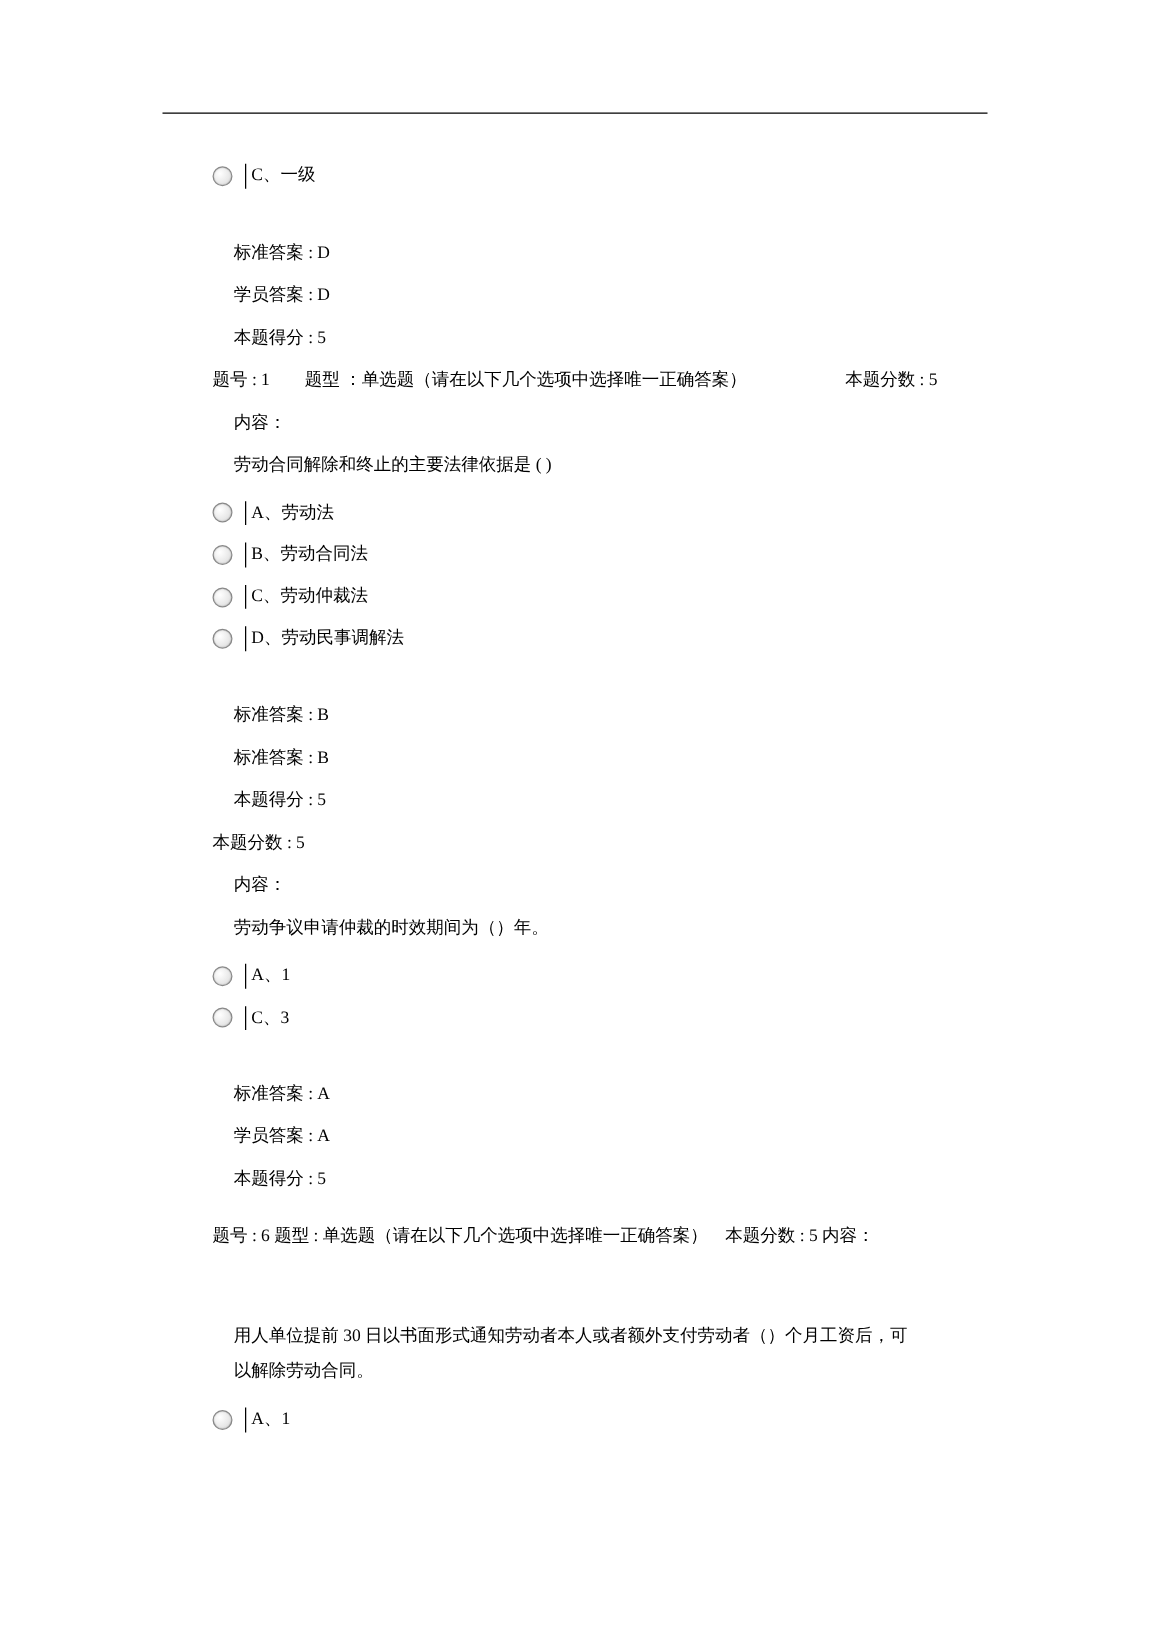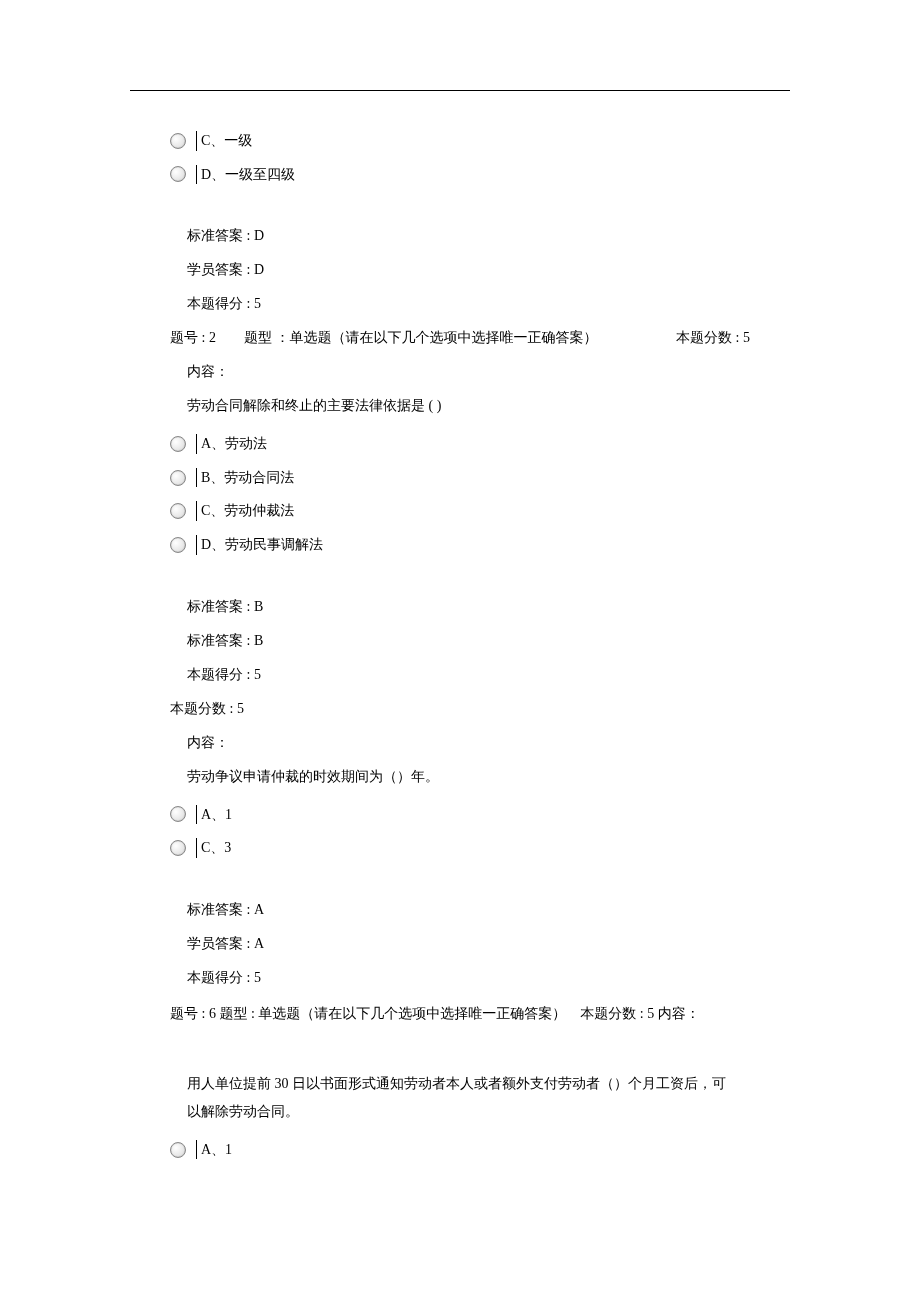--- a/index.html
+++ b/index.html
@@ -68,47 +68,43 @@
       white-space: nowrap;
       text-align: center;
     }
     .spacer {
       height: 18px;
     }
     .spacer-lg {
       height: 28px;
     }
     .q6-line {
-      margin: 8px 0;
+      margin: 18px 0;
       line-height: 2;
     }
   </style>
 </head>
 <body>
 
 <div class="page">
   <div class="top-rule"></div>
   <div class="content">
 
     <div class="option-row">
       <span class="radio-icon"></span>
       <span class="option-label">C、一级</span>
     </div>
-    <div class="option-row">
-      <span class="radio-icon"></span>
-      <span class="option-label">D、一级至四级</span>
-    </div>
 
     <div class="spacer"></div>
     <div class="text-line">标准答案 : D</div>
     <div class="text-line">学员答案 : D</div>
     <div class="text-line">本题得分 : 5</div>
 
     <div class="q-header">
-      <span class="q-header-left">题号 : 2　　题型 ：单选题（请在以下几个选项中选择唯一正确答案）</span>
+      <span class="q-header-left">题号 : 1　　题型 ：单选题（请在以下几个选项中选择唯一正确答案）</span>
       <span class="q-header-right">本题分数 : 5</span>
     </div>
     <div class="text-line">内容：</div>
     <div class="text-line">劳动合同解除和终止的主要法律依据是 ( )</div>
 
     <div class="option-row">
       <span class="radio-icon"></span>
       <span class="option-label">A、劳动法</span>
     </div>
     <div class="option-row">

